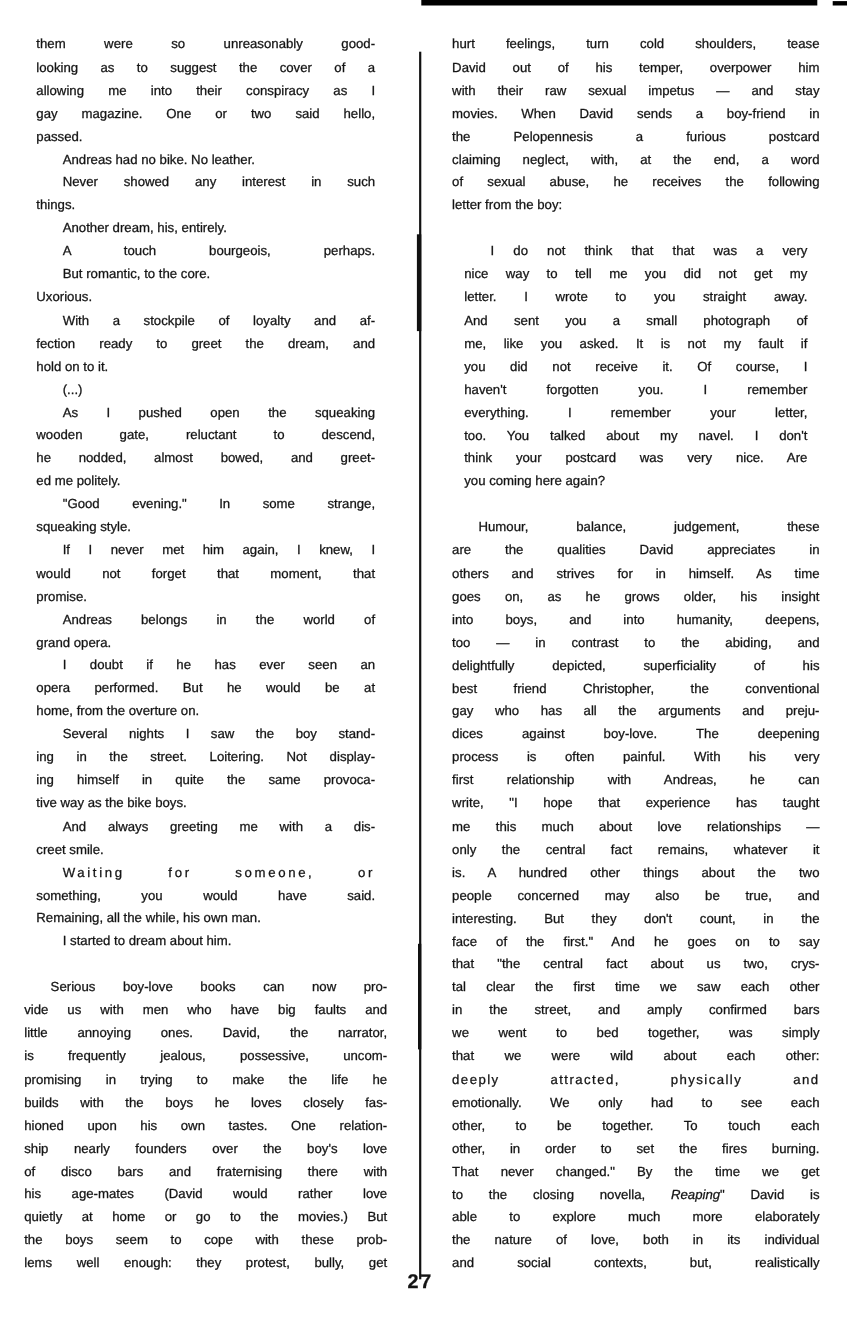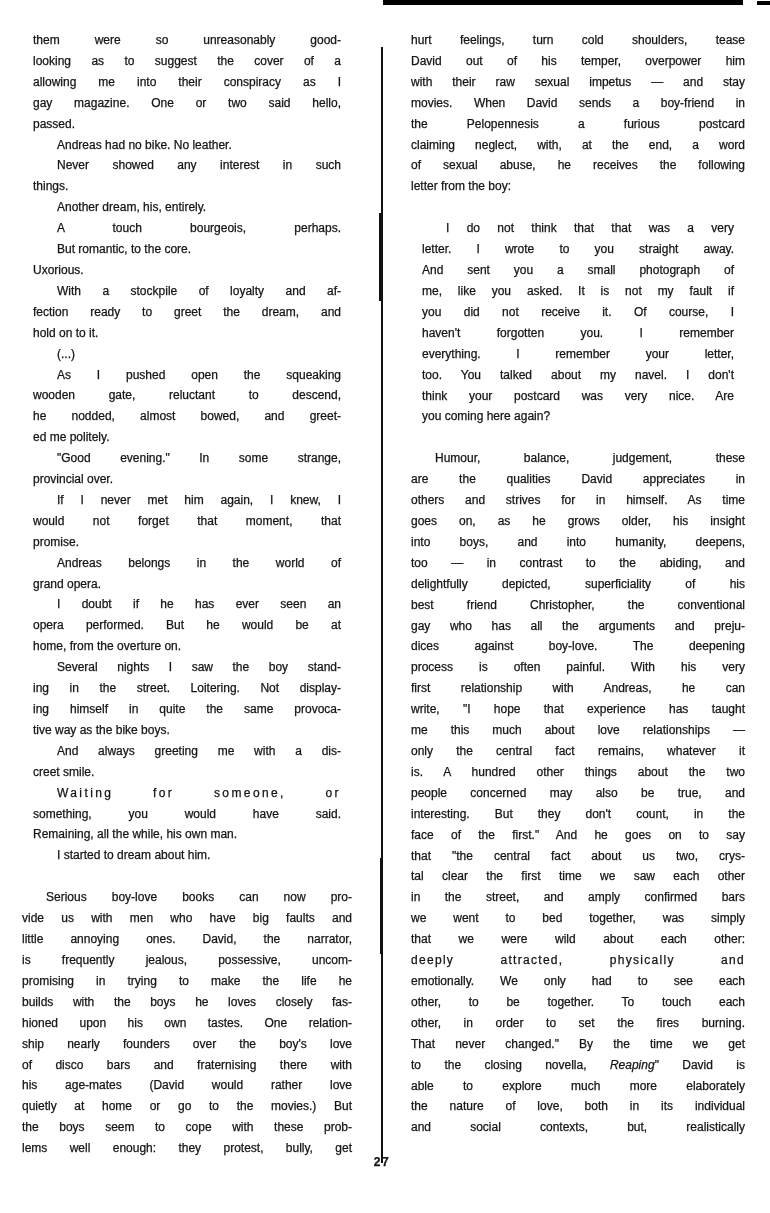--- a/index.html
+++ b/index.html
@@ -30,21 +30,21 @@
   .line.ind { text-indent: 24px; }
   .line.ls1 { letter-spacing: 2.4px; }
   .line.ls2 { letter-spacing: 1.3px; }
   .it { font-style: italic; }
   .page-number {
     position: absolute;
     left: 363px;
     top: 1155px;
     width: 38px;
     text-align: center;
-    font-size: 12px;
+    font-size: 18px;
     font-weight: 700;
     letter-spacing: 1.5px;
   }
   .divider {
     position: absolute;
     left: 381px;
     top: 47px;
     width: 1.6px;
     height: 1116px;
     background: #111111;
@@ -104,21 +104,21 @@
       <div class="line l">Uxorious.</div>
       <div class="line j ind">With a stockpile of loyalty and af-</div>
       <div class="line j">fection ready to greet the dream, and</div>
       <div class="line l">hold on to it.</div>
       <div class="line l ind">(...)</div>
       <div class="line j ind">As I pushed open the squeaking</div>
       <div class="line j">wooden gate, reluctant to descend,</div>
       <div class="line j">he nodded, almost bowed, and greet-</div>
       <div class="line l">ed me politely.</div>
       <div class="line j ind">"Good evening." In some strange,</div>
-      <div class="line l">provincial over.</div>
+      <div class="line l">squeaking style.</div>
       <div class="line j ind">If I never met him again, I knew, I</div>
       <div class="line j">would not forget that moment, that</div>
       <div class="line l">promise.</div>
       <div class="line j ind">Andreas belongs in the world of</div>
       <div class="line l">grand opera.</div>
       <div class="line j ind">I doubt if he has ever seen an</div>
       <div class="line j">opera performed. But he would be at</div>
       <div class="line l">home, from the overture on.</div>
       <div class="line j ind">Several nights I saw the boy stand-</div>
       <div class="line j">ing in the street. Loitering. Not display-</div>
@@ -158,20 +158,21 @@
       <div class="line j">David out of his temper, overpower him</div>
       <div class="line j">with their raw sexual impetus — and stay</div>
       <div class="line j">movies. When David sends a boy-friend in</div>
       <div class="line j">the Pelopennesis a furious postcard</div>
       <div class="line j">claiming neglect, with, at the end, a word</div>
       <div class="line j">of sexual abuse, he receives the following</div>
       <div class="line l">letter from the boy:</div>
     </div>
     <div class="block inset italic">
       <div class="line j ind">I do not think that that was a very</div>
+      <div class="line j">nice way to tell me you did not get my</div>
       <div class="line j">letter. I wrote to you straight away.</div>
       <div class="line j">And sent you a small photograph of</div>
       <div class="line j">me, like you asked. It is not my fault if</div>
       <div class="line j">you did not receive it. Of course, I</div>
       <div class="line j">haven't forgotten you. I remember</div>
       <div class="line j">everything. I remember your letter,</div>
       <div class="line j">too. You talked about my navel. I don't</div>
       <div class="line j">think your postcard was very nice. Are</div>
       <div class="line l">you coming here again?</div>
     </div>

